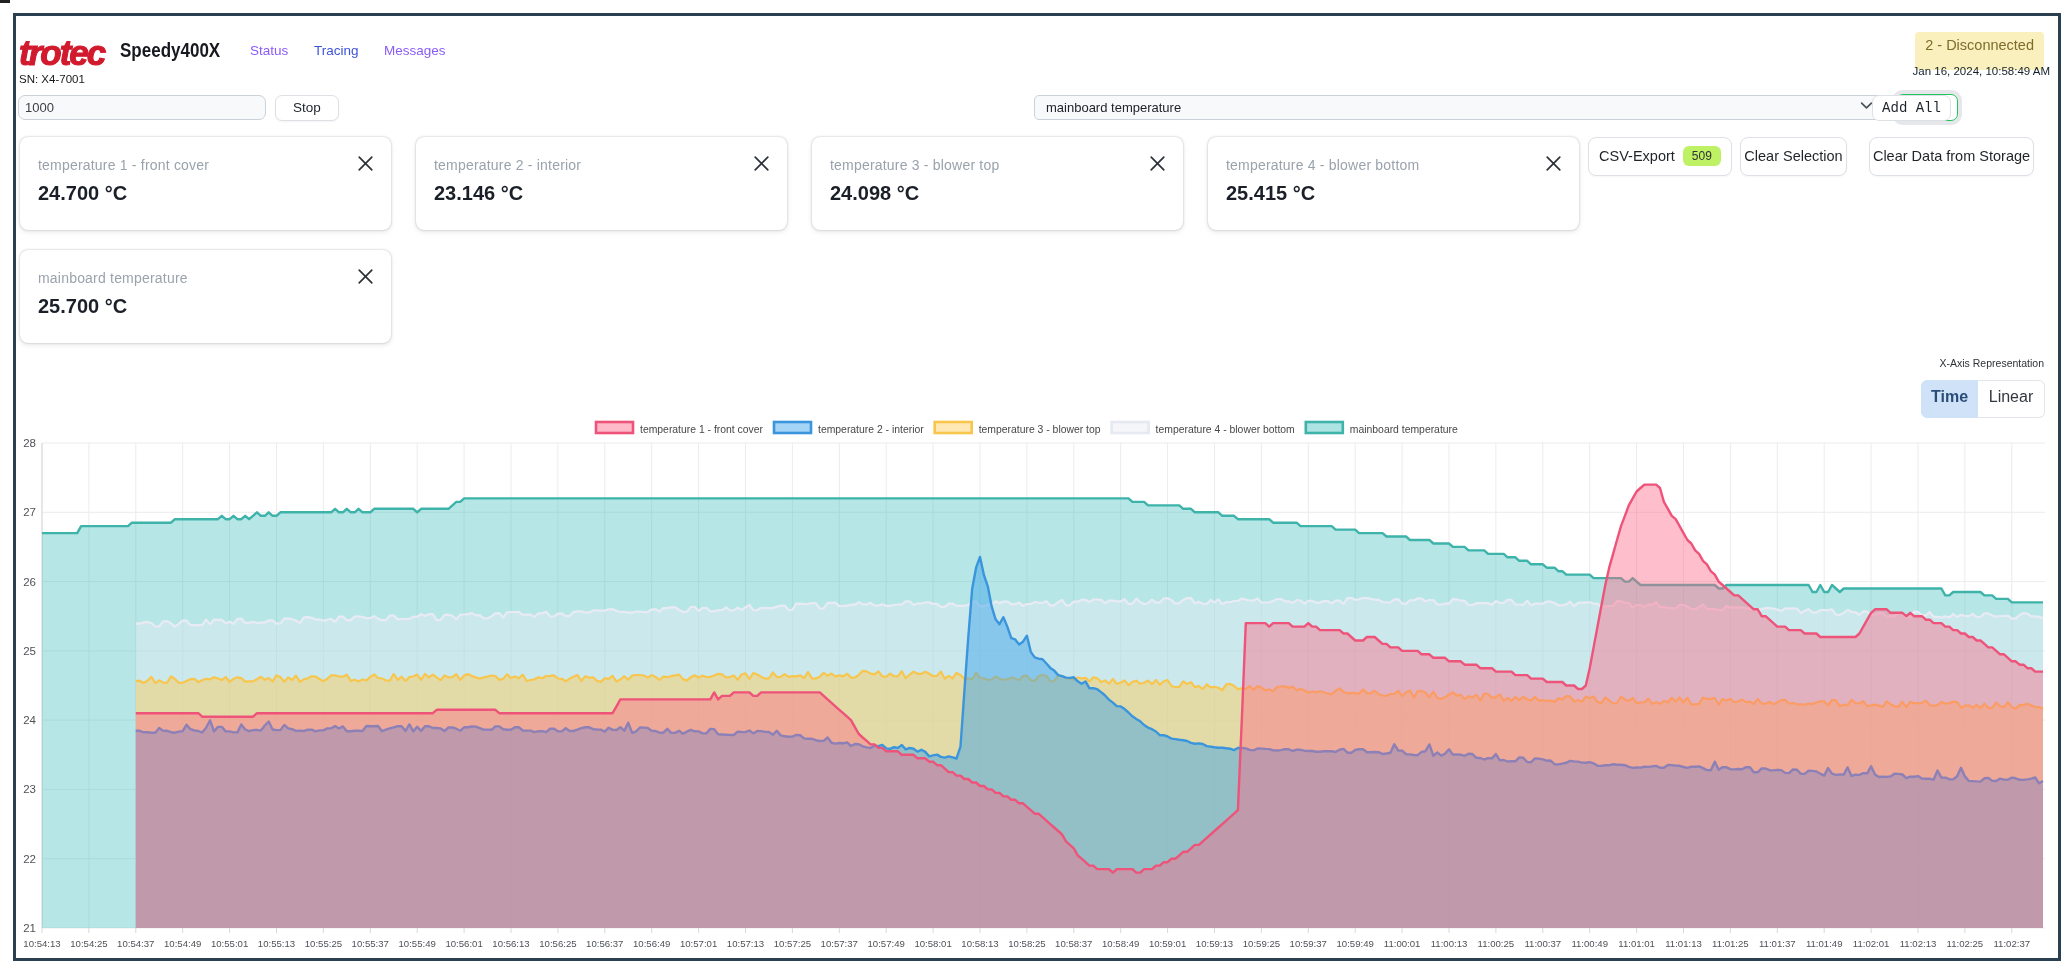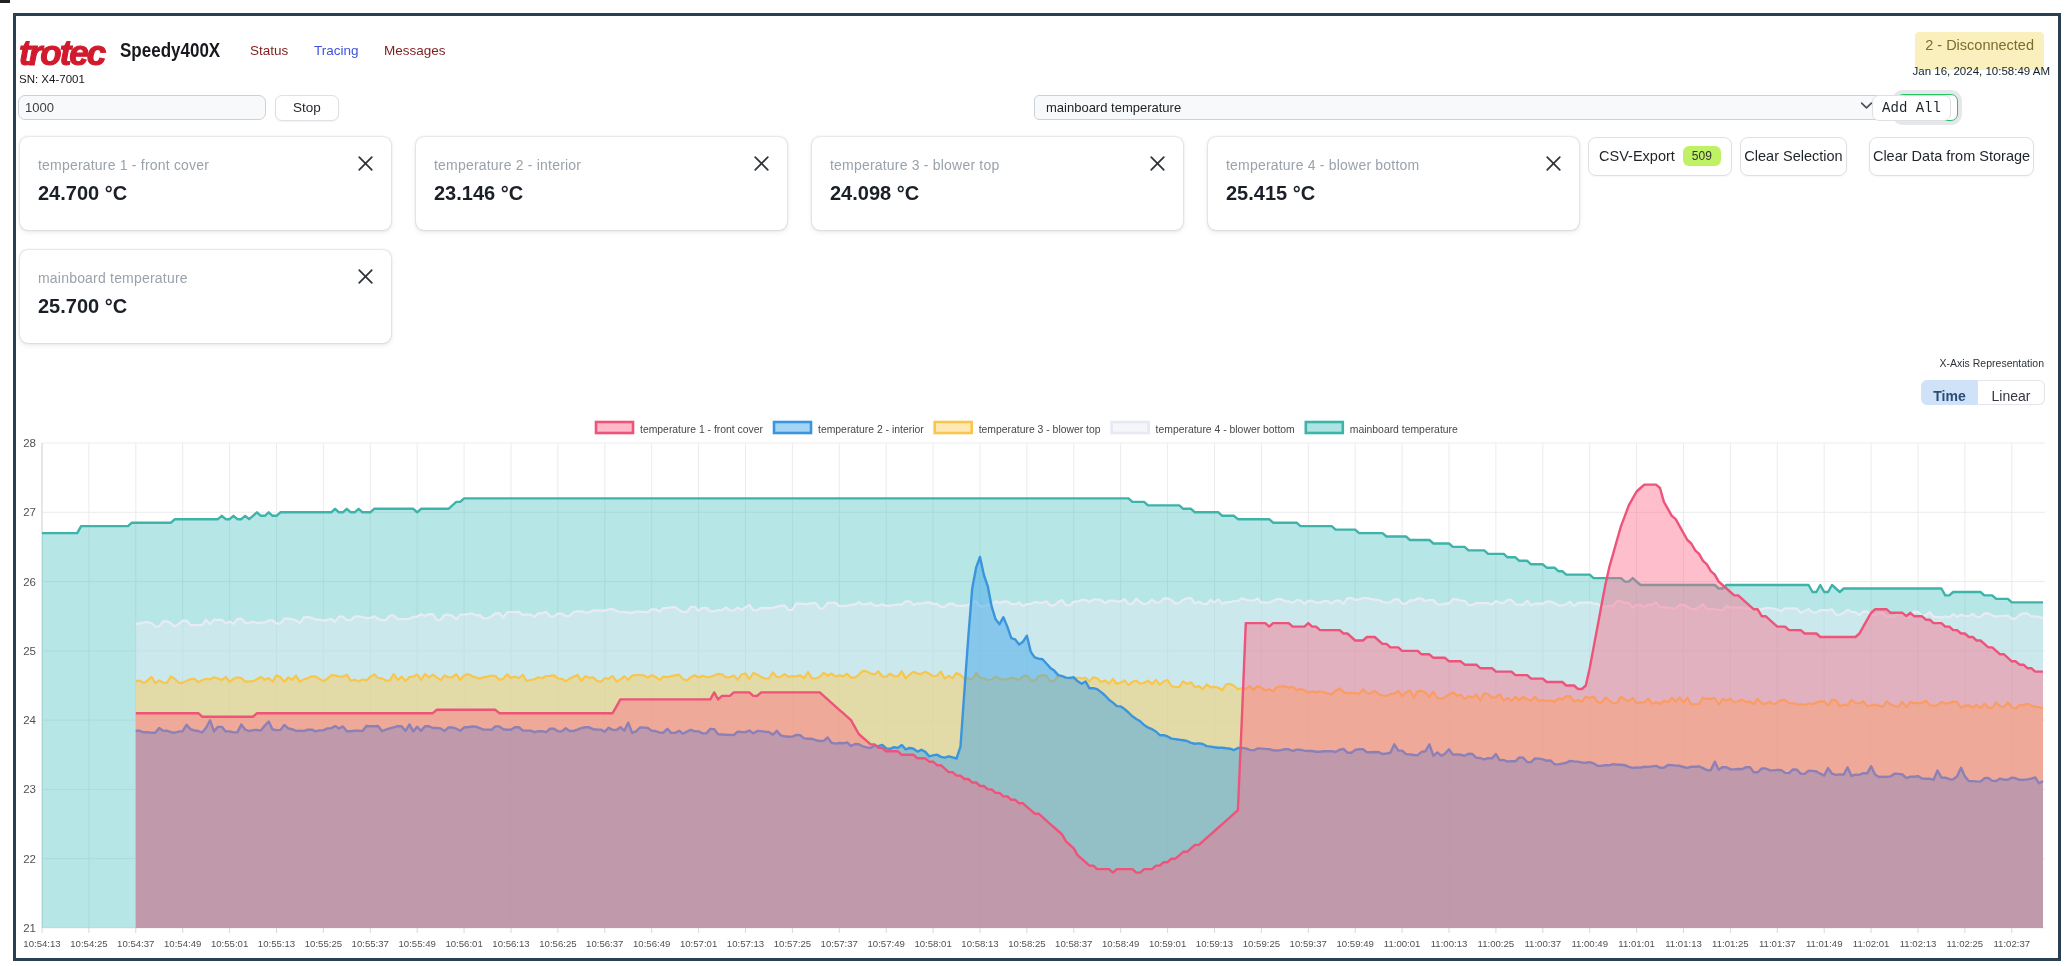--- a/index.html
+++ b/index.html
@@ -2,39 +2,39 @@
 <html><head>
 <meta charset="utf-8">
 <title>Speedy400X</title>
 <style>
   * { margin:0; padding:0; box-sizing:border-box; }
   html,body { width:2068px; height:966px; background:#fff; font-family:"Liberation Sans", sans-serif; position:relative; overflow:hidden; }
   .abs { position:absolute; }
   .frame { left:13px; top:13px; width:2048px; height:948px; border:3px solid #2a3f50; pointer-events:none; z-index:50; }
   .logo { left:19px; top:33px; font-size:35px; font-weight:bold; font-style:italic; color:#d11a2d; letter-spacing:-2px; -webkit-text-stroke:1.1px #d11a2d; }
   .prodname { left:120px; top:39px; font-size:20px; font-weight:bold; color:#16181d; transform:scaleX(0.85); transform-origin:0 0; letter-spacing:0px; }
-  .nav { top:43px; font-size:13.5px; color:#7f1d1d; }
+  .nav { top:43px; font-size:13.5px; color:#8b5cf6; }
   .nav.active { color:#3d53d8; }
   .sn { left:19px; top:73px; font-size:11.5px; color:#17181a; }
   .badge { top:32px; height:38px; background:#faf0bd; border-radius:4px; font-size:14.5px; color:#7c6d2c; line-height:26px; padding:0 10px; }
   .stamp { top:65px; font-size:11.5px; color:#13202c; }
   .inp { left:18px; top:95px; width:248px; height:25px; border:1px solid #cbd1d8; border-radius:7px; background:#f8f9fa; font-size:13px; color:#3a3f44; line-height:23px; padding-left:6px; }
   .btn { background:#fff; border:1px solid #dde0e5; border-radius:7px; text-align:center; color:#1f2429; }
   .stopbtn { left:275px; top:95px; width:64px; height:26px; font-size:13.5px; line-height:24px; box-shadow:0 1px 2px rgba(0,0,0,0.05); }
   .select { left:1034px; top:95px; width:853px; height:25px; border:1px solid #cbd1d8; border-radius:5px; background:#f8f9fa; font-size:13px; color:#212529; line-height:23px; padding-left:11px; }
   .chev { left:1860px; top:99px; width:13px; height:13px; }
   .addbtn { left:1896px; top:94px; width:62px; height:27px; font-size:14px; line-height:25px; border:1px solid #22c55e; box-shadow:0 0 0 4px #e5e7ea; }
   .addallbtn { left:1872px; top:95px; width:79px; height:26px; font-size:14px; line-height:24px;font-family:Liberation Mono, monospace; }
   .card { width:371px; height:93px; background:#fff; border-radius:8px; box-shadow:0 0 2px rgba(70,75,90,0.38), 0 2px 5px rgba(70,75,90,0.13); }
   .cardtitle { left:18px; top:20px; font-size:14px; color:#9aa2ac; letter-spacing:0.2px; }
   .cardval { left:18px; top:45px; font-size:20px; font-weight:bold; color:#1b2028; }
   .bigbtn { top:137px; height:39px; font-size:14.5px; line-height:37px; border-radius:8px; box-shadow:0 1px 2px rgba(0,0,0,0.04); }
   .pill { display:inline-block; background:#bef264; border-radius:6px; font-size:12px; color:#333; line-height:20px; padding:0 9px; vertical-align:1px; margin-left:8px; }
   .xaxislab { top:357px; font-size:10.5px; color:#2e3338; }
-  .tbtn { top:380px; height:25px; font-size:14px; line-height:31px; text-align:center; }
+  .tbtn { top:380px; height:38px; font-size:16px; line-height:31px; text-align:center; }
   .timebtn { left:1921px; width:57px; background:#cfe2f8; color:#2a4d77; border:1px solid #cfe2f8; border-radius:6px 0 0 6px; font-weight:bold; }
   .linbtn { left:1978px; width:67px; background:#fff; color:#33383e; border:1px solid #e2e5ea; border-left:none; border-radius:0 6px 6px 0; }
   .closex { width:17px; height:17px; }
 </style>
 </head>
 <body>
 <svg id="chart" width="2068" height="966" viewBox="0 0 2068 966" style="position:absolute;left:0;top:0;">
 <g stroke="#ececec" stroke-width="1">
 <line x1="42.0" y1="443.0" x2="42.0" y2="928"></line>
 <line x1="88.9" y1="443.0" x2="88.9" y2="928"></line>

